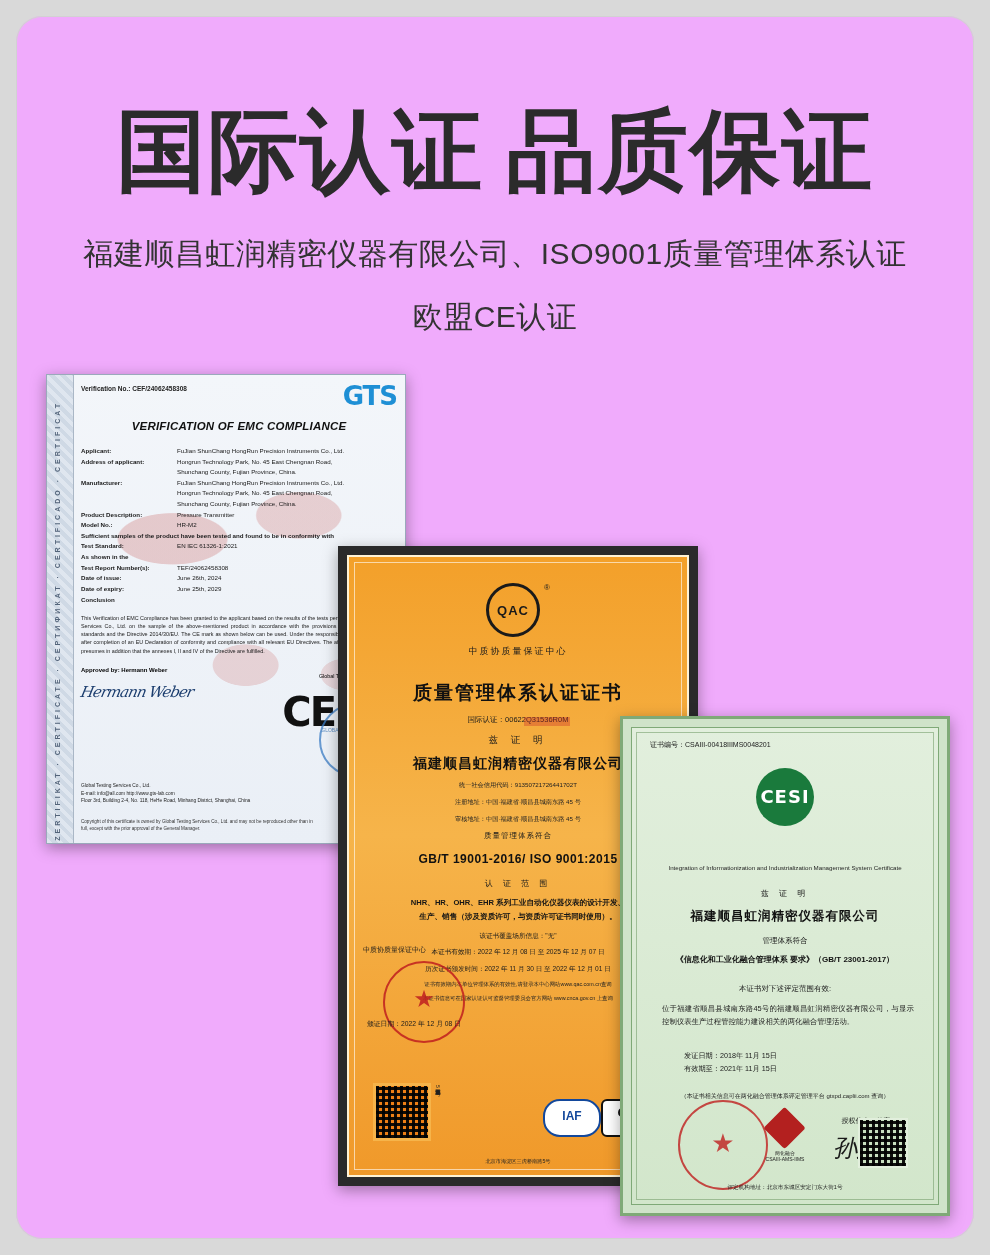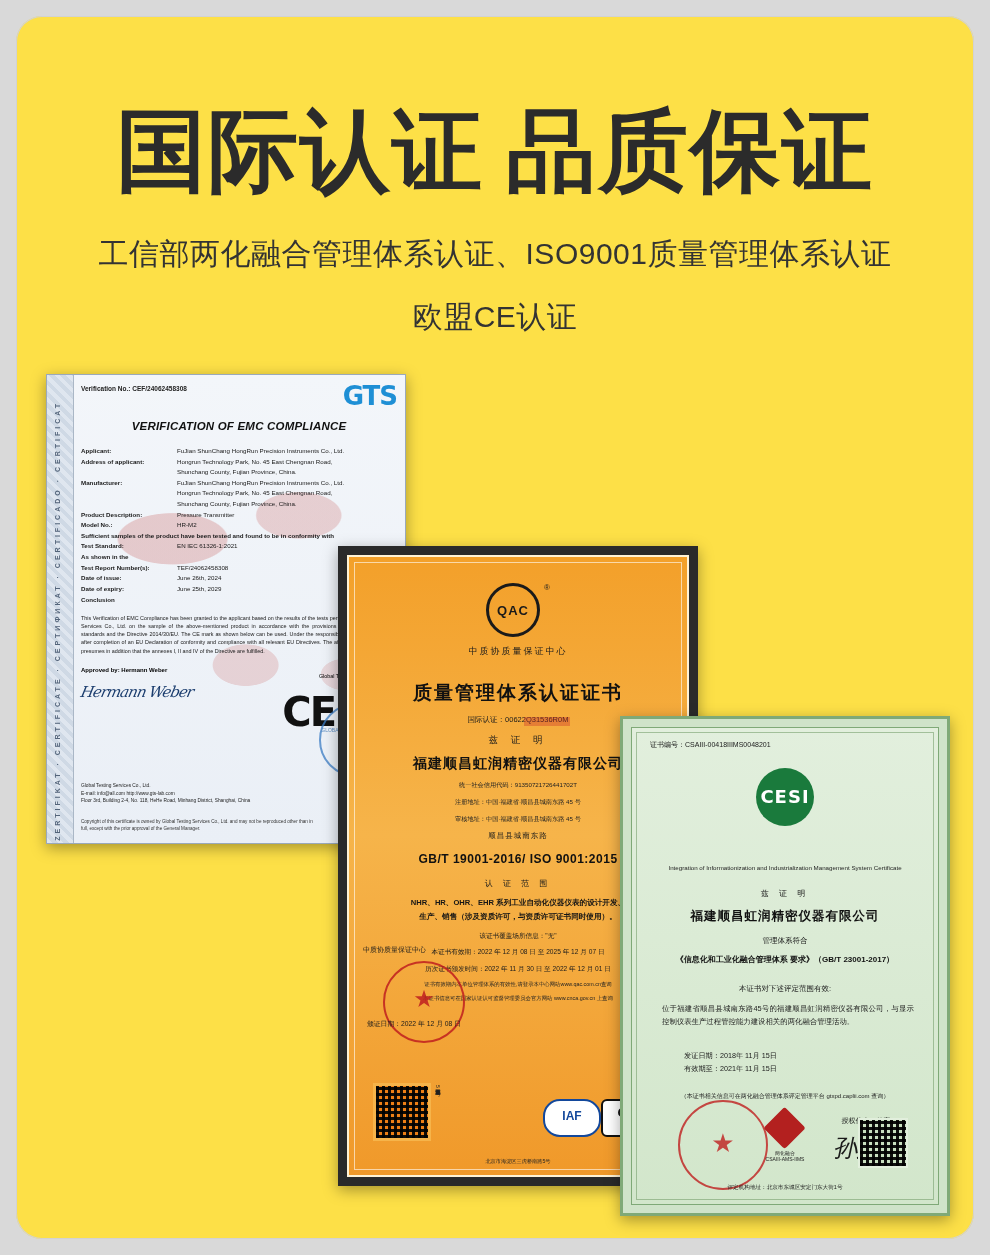--- a/index.html
+++ b/index.html
@@ -13,21 +13,21 @@
     font-family: "Liberation Sans", sans-serif;
     overflow: hidden;
     position: relative;
   }
   .page {
     position: absolute;
     left: 16px;
     top: 16px;
     width: 958px;
     height: 1223px;
-    background: #fde047;
+    background: #f0abfc;
     border-radius: 26px;
     overflow: hidden;
     box-shadow: 0 0 0 1px #d2d2d2 inset;
   }
   .headline {
     text-align: center;
     font-size: 90px;
     font-weight: bold;
     letter-spacing: 2px;
     color: #2b2b2b;
@@ -271,21 +271,21 @@
   .cesi-foot { position: absolute; left: 0; right: 0; bottom: 12px; text-align: center; font-size: 5.6px; color: #1b1b1b; }
 </style>
 </head>
 <body>
 
 <div class="page">
 
   <div class="headline">
     <span>国际认证</span><span class="gap"></span><span>品质保证</span>
   </div>
-  <div class="subline">工信部两化融合管理体系认证、ISO9001质量管理体系认证</div>
+  <div class="subline">福建顺昌虹润精密仪器有限公司、ISO9001质量管理体系认证</div>
   <div class="subline2">欧盟CE认证</div>
 
   <div class="certs">
 
     <div class="cert cert-gts">
       <div class="gts-map"></div>
       <div class="gts-left">
         <span>ZERTIFIKAT · CERTIFICATE · СЕРТИФИКАТ · CERTIFICADO · CERTIFICAT</span>
       </div>
       <div class="gts-logo">GTS</div>
@@ -379,21 +379,21 @@
             <span class="qac-reg">®</span>
           </div>
           <div class="qac-org">中质协质量保证中心</div>
           <div class="qac-title">质量管理体系认证证书</div>
           <div class="qac-regno"><span>国际认证：00622Q31536R0M</span><span class="mask"></span></div>
           <div class="qac-zi">兹 证 明</div>
           <div class="qac-company">福建顺昌虹润精密仪器有限公司</div>
           <div class="qac-small">统一社会信用代码：91350721726441702T</div>
           <div class="qac-small">注册地址：中国·福建省·顺昌县城南东路 45 号</div>
           <div class="qac-small">审核地址：中国·福建省·顺昌县城南东路 45 号</div>
-          <div class="qac-scopehdr">顺昌县城南东路</div>
+          <div class="qac-scopehdr">质量管理体系符合</div>
           <div class="qac-std">GB/T 19001-2016/ ISO 9001:2015</div>
           <div class="qac-renzheng">认 证 范 围</div>
           <div class="qac-scope" style="white-space:pre-line">NHR、HR、OHR、EHR 系列工业自动化仪器仪表的设计开发、
 生产、销售（涉及资质许可，与资质许可证书同时使用）。</div>
           <div class="qac-addrline">该证书覆盖场所信息："无"</div>
           <div class="qac-dates">本证书有效期：2022 年 12 月 08 日  至  2025 年 12 月 07 日</div>
           <div class="qac-dates">历次证书颁发时间：2022 年 11 月 30 日  至  2022 年 12 月 01 日</div>
           <div class="qac-urls">证书有效期内本单位管理体系的有效性,请登录本中心网站www.qac.com.cn查询</div>
           <div class="qac-urls">本证书信息可在国家认证认可监督管理委员会官方网站 www.cnca.gov.cn 上查询</div>
         </div>

